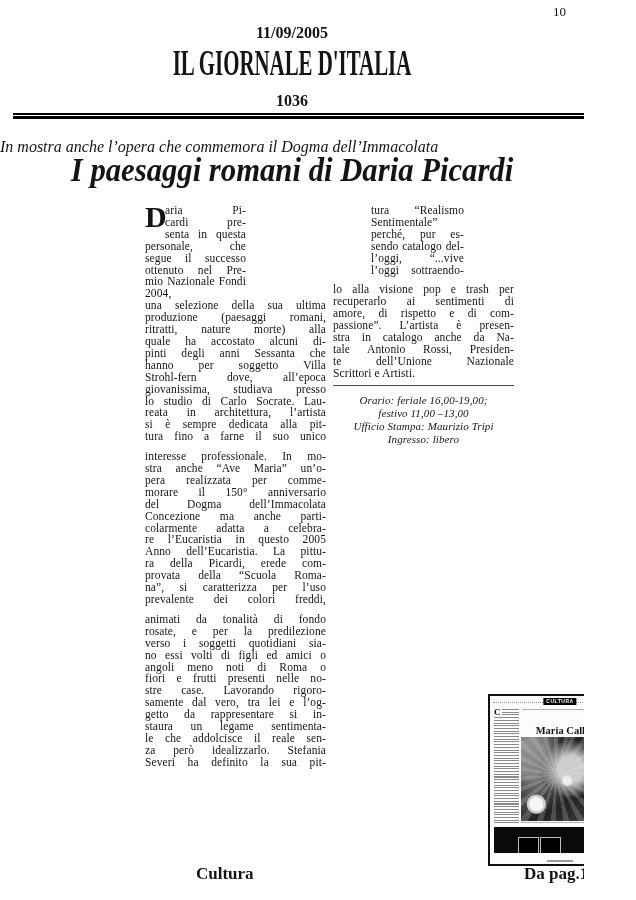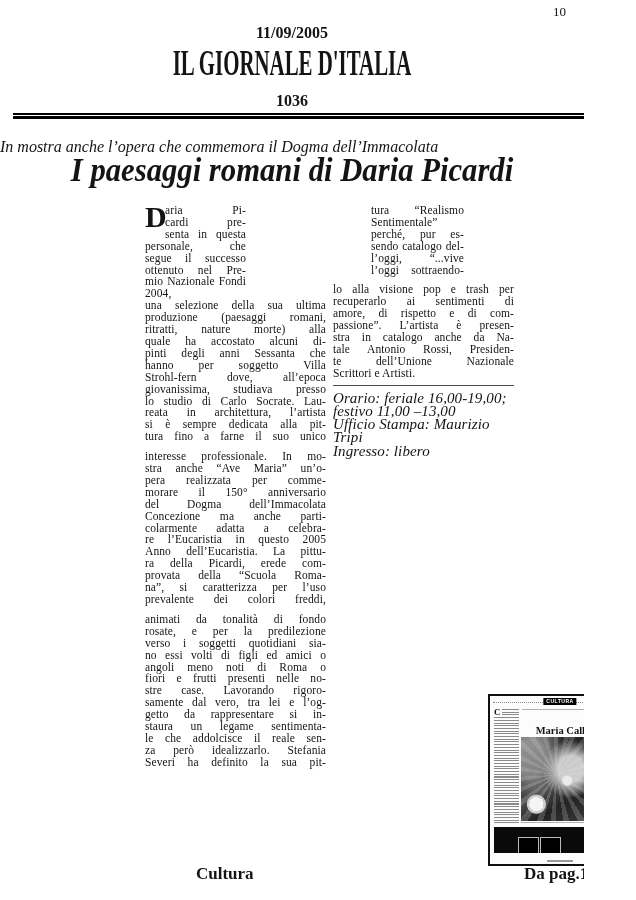--- a/index.html
+++ b/index.html
@@ -23,21 +23,21 @@
   .col-right{left:333px;}
   .frag{margin:0;text-align:justify;text-align-last:justify;}
   .frag + .frag{margin-top:8px;text-align:right;}
   .txt{white-space:pre-line;}
   .dropcap{float:left;width:20px;height:24px;font-size:30px;line-height:23px;font-weight:700;overflow:visible;}
   .notch-r{float:right;width:80px;height:72px;}
   .notch-l{float:left;width:38px;height:72px;}
   .notch-r2{float:right;width:50px;height:72px;}
   .last-left{text-align:left;text-align-last:left;margin-top:0 !important;}
   .divider{border-top:1px solid #4a4a4a;margin:5px 0 6px 0;}
-  .infobox{margin:0;font-style:italic;text-align:left;white-space:pre-line;font-size:15px;line-height:13.2px;}
+  .infobox{margin:8px;font-style:italic;text-align:center;white-space:pre-line;font-size:11px;line-height:13.2px;}
 
   
   .clip{position:absolute;left:488px;top:694px;width:144px;height:172px;box-sizing:border-box;
         border:2px solid #101010;background:#fcfcfc;}
   .clip *{box-sizing:border-box;}
   .clip-rule{position:absolute;top:6px;left:3px;right:3px;border-top:1px dotted #8a8a8a;}
   .clip-chip{position:absolute;top:2px;left:50%;transform:translateX(-50%);background:#000;color:#fff;
              font-size:5px;line-height:7px;padding:0 3px;font-weight:700;letter-spacing:.5px;
              font-family:"Liberation Sans","DejaVu Sans",sans-serif;}
   .mt{background:repeating-linear-gradient(to bottom,#8a8a8a 0,#8a8a8a 1px,rgba(0,0,0,0) 1px,rgba(0,0,0,0) 2.7px);}

